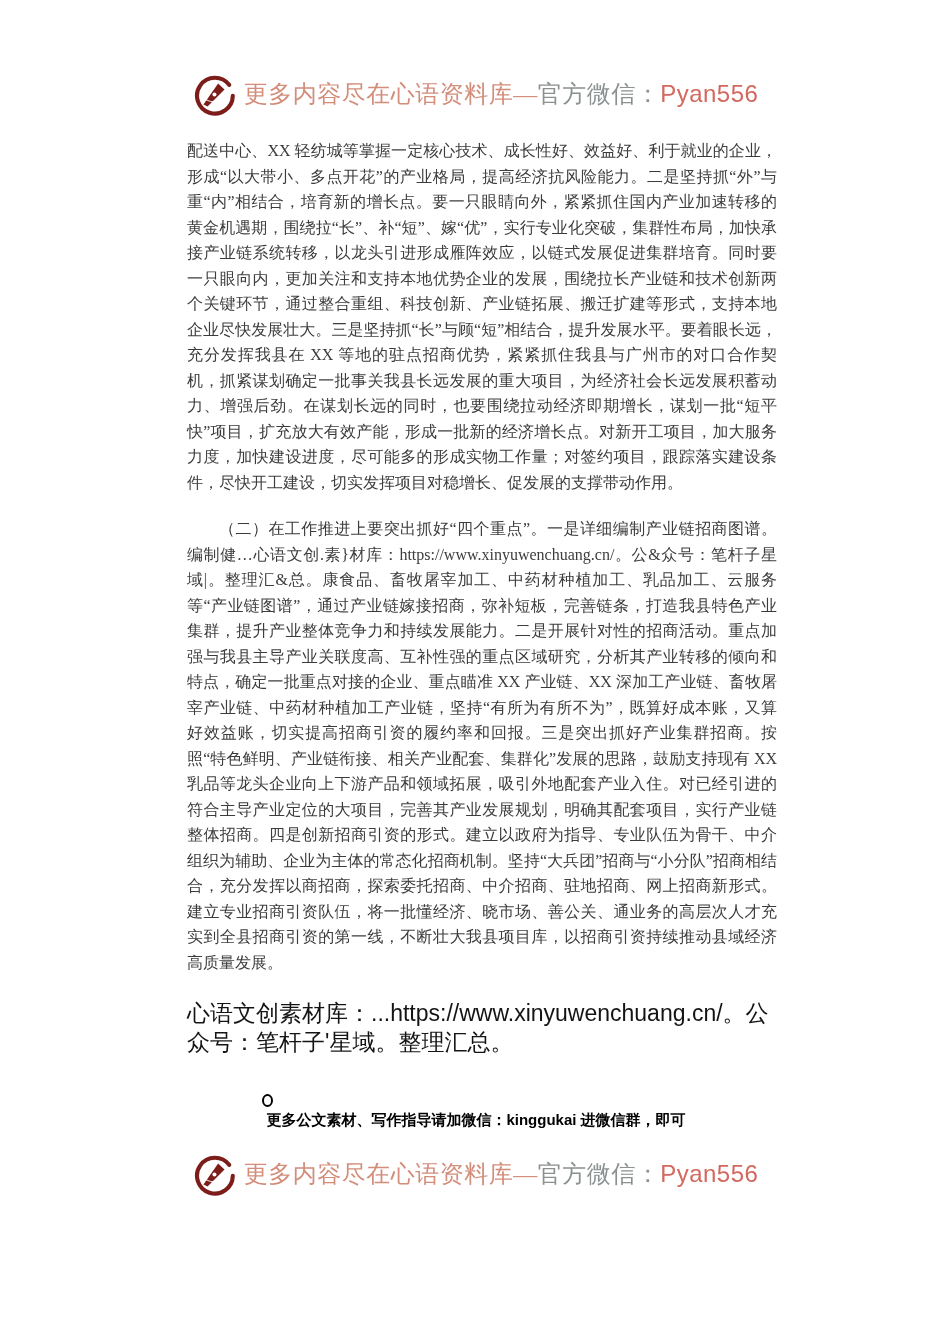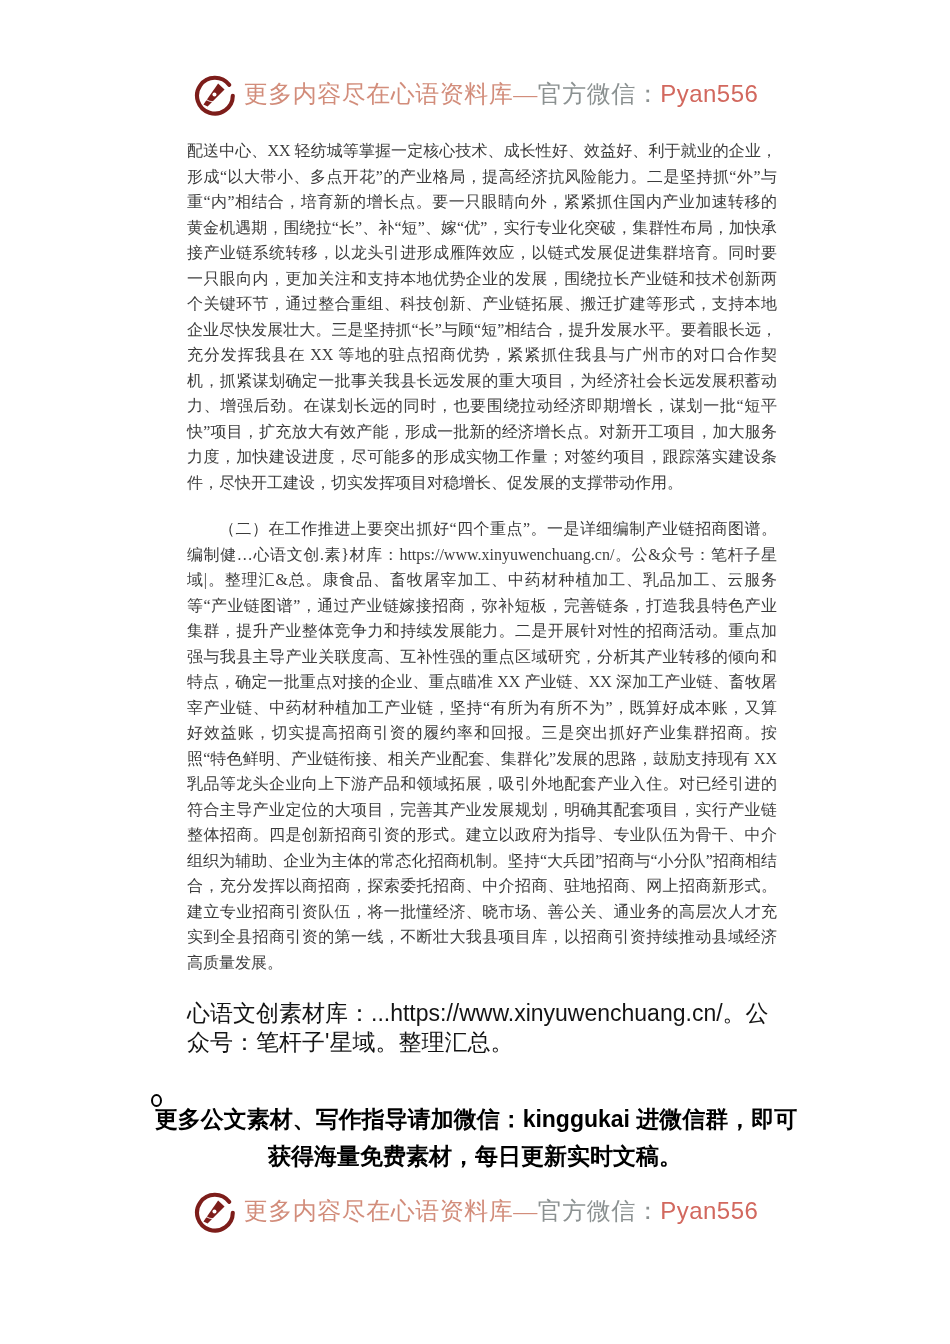--- a/index.html
+++ b/index.html
@@ -49,21 +49,21 @@
     text-align: left;
     color: #141414;
   }
 
   
   .promo {
     margin-top: 44px;
     text-align: center;
     font-family: "Liberation Sans", "DejaVu Sans", sans-serif;
     font-weight: bold;
-    font-size: 23px;
+    font-size: 15px;
     line-height: 37px;
     color: #000000;
   }
   .promo-line { position: relative; }
   .ring-mark {
     display: inline-block;
     width: 7px;
     height: 9px;
     border: 2px solid #000;
     border-radius: 50%;
@@ -93,21 +93,20 @@
 
   <div class="content">
     <p class="para">配送中心、XX 轻纺城等掌握一定核心技术、成长性好、效益好、利于就业的企业，形成“以大带小、多点开花”的产业格局，提高经济抗风险能力。二是坚持抓“外”与重“内”相结合，培育新的增长点。要一只眼睛向外，紧紧抓住国内产业加速转移的黄金机遇期，围绕拉“长”、补“短”、嫁“优”，实行专业化突破，集群性布局，加快承接产业链系统转移，以龙头引进形成雁阵效应，以链式发展促进集群培育。同时要一只眼向内，更加关注和支持本地优势企业的发展，围绕拉长产业链和技术创新两个关键环节，通过整合重组、科技创新、产业链拓展、搬迁扩建等形式，支持本地企业尽快发展壮大。三是坚持抓“长”与顾“短”相结合，提升发展水平。要着眼长远，充分发挥我县在 XX 等地的驻点招商优势，紧紧抓住我县与广州市的对口合作契机，抓紧谋划确定一批事关我县长远发展的重大项目，为经济社会长远发展积蓄动力、增强后劲。在谋划长远的同时，也要围绕拉动经济即期增长，谋划一批“短平快”项目，扩充放大有效产能，形成一批新的经济增长点。对新开工项目，加大服务力度，加快建设进度，尽可能多的形成实物工作量；对签约项目，跟踪落实建设条件，尽快开工建设，切实发挥项目对稳增长、促发展的支撑带动作用。</p>
     <p class="para para-indent">（二）在工作推进上要突出抓好“四个重点”。一是详细编制产业链招商图谱。编制健…心语文创.素}材库：https://www.xinyuwenchuang.cn/。公&amp;众号：笔杆子星域|。整理汇&amp;总。康食品、畜牧屠宰加工、中药材种植加工、乳品加工、云服务等“产业链图谱”，通过产业链嫁接招商，弥补短板，完善链条，打造我县特色产业集群，提升产业整体竞争力和持续发展能力。二是开展针对性的招商活动。重点加强与我县主导产业关联度高、互补性强的重点区域研究，分析其产业转移的倾向和特点，确定一批重点对接的企业、重点瞄准 XX 产业链、XX 深加工产业链、畜牧屠宰产业链、中药材种植加工产业链，坚持“有所为有所不为”，既算好成本账，又算好效益账，切实提高招商引资的履约率和回报。三是突出抓好产业集群招商。按照“特色鲜明、产业链衔接、相关产业配套、集群化”发展的思路，鼓励支持现有 XX 乳品等龙头企业向上下游产品和领域拓展，吸引外地配套产业入住。对已经引进的符合主导产业定位的大项目，完善其产业发展规划，明确其配套项目，实行产业链整体招商。四是创新招商引资的形式。建立以政府为指导、专业队伍为骨干、中介组织为辅助、企业为主体的常态化招商机制。坚持“大兵团”招商与“小分队”招商相结合，充分发挥以商招商，探索委托招商、中介招商、驻地招商、网上招商新形式。建立专业招商引资队伍，将一批懂经济、晓市场、善公关、通业务的高层次人才充实到全县招商引资的第一线，不断壮大我县项目库，以招商引资持续推动县域经济高质量发展。</p>
   </div>
 
   <p class="footnote">心语文创素材库：...https://www.xinyuwenchuang.cn/。公众号：笔杆子'星域。整理汇总。</p>
 
   <div class="promo">
     <div class="promo-line"><span class="ring-mark"></span><span>更多公文素材、写作指导请加微信：kinggukai 进微信群，即可</span></div>
-    <div class="promo-line"><span>获得海量免费素材，每日更新实时文稿。</span></div>
   </div>
 
   <div class="brand-row footer-brand">
     <span class="brand-logo">
       <svg viewBox="0 0 48 48" aria-hidden="true">
         <path d="M 40.5 14 A 19.5 19.5 0 1 0 44.5 26" fill="none" stroke="#7d1d1a" stroke-width="4.5" stroke-linecap="round"></path>
         <path d="M 12.5 35.5 L 28.5 12.5 L 35.5 19 L 17 37.5 Z" fill="#7d1d1a"></path>
         <circle cx="24.5" cy="24.5" r="2.2" fill="#ffffff"></circle>
         <path d="M 15 30 q 10 6 20 -2" fill="none" stroke="#ffffff" stroke-width="1.2" opacity="0.8"></path>
       </svg>

